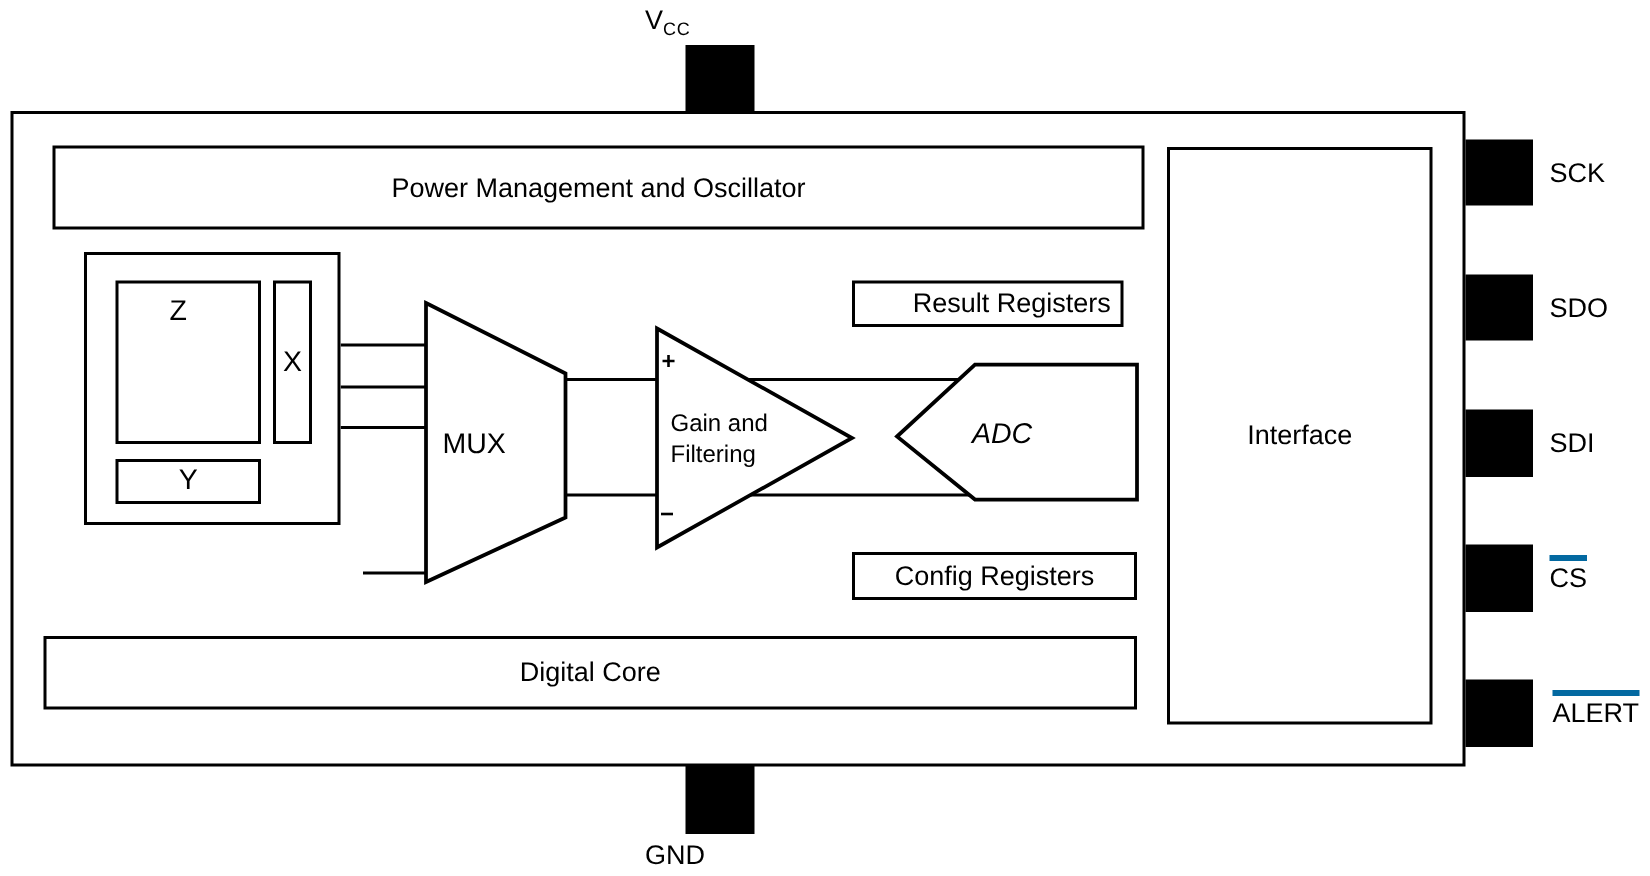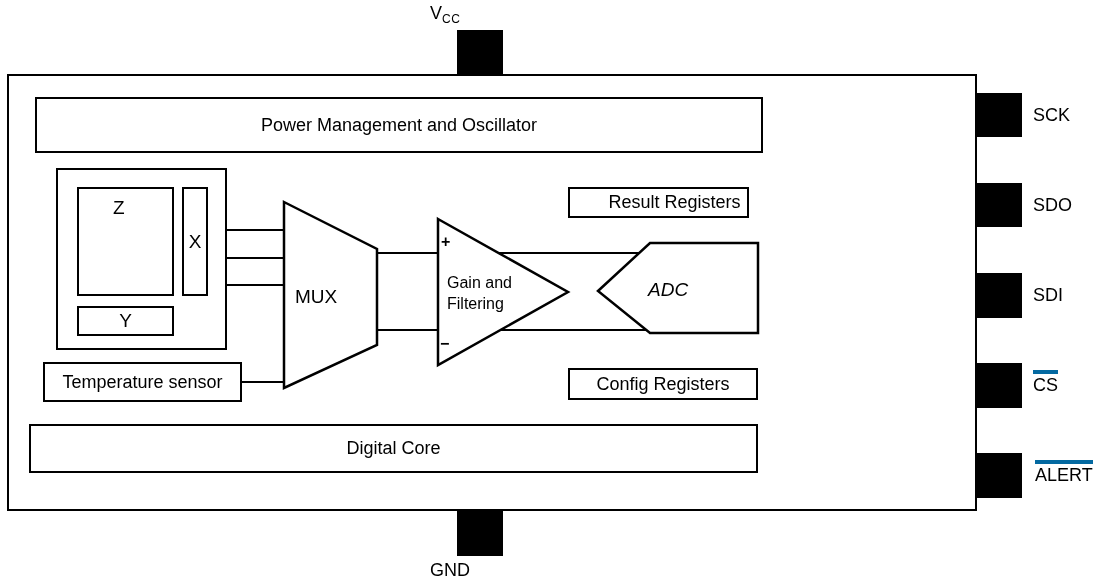--- a/index.html
+++ b/index.html
@@ -57,35 +57,35 @@
   <div class="bx" style="left:56px;top:168px;width:171px;height:182px;"></div>
   <div class="bx" style="left:77px;top:187px;width:97px;height:109px;background:transparent;"></div>
   <div class="lbl big c" style="left:113px;top:197px;width:30px;">Z</div>
   <div class="bx big" style="left:182px;top:187px;width:26px;height:109px;">
     <span>X</span>
   </div>
   <div class="bx big" style="left:77px;top:306px;width:97px;height:30px;">
     <span>Y</span>
   </div>
 
-  <div class="bx" style="left:43px;top:362px;width:199px;height:40px;">
-    <span>Temperature sensor</span>
-  </div>
 
   <div class="bx" style="left:568px;top:187px;width:181px;height:31px;padding-left:32px;">
     <span>Result Registers</span>
   </div>
   <div class="bx" style="left:568px;top:368px;width:190px;height:32px;">
     <span>Config Registers</span>
   </div>
 
   <div class="bx" style="left:29px;top:424px;width:729px;height:49px;align-items:center;">
     <span>Digital Core</span>
   </div>
 
+  <div class="bx" style="left:778px;top:98px;width:177px;height:385px;">
+    <span>Interface</span>
+  </div>
 
   <div class="lbl big c" style="left:295px;top:286px;width:70px;">MUX</div>
   <div class="lbl big c" style="left:648px;top:279px;width:70px;font-style:italic;">ADC</div>
   <div class="lbl gain" style="left:447px;top:272px;">
     <div>Gain and</div>
     <div>Filtering</div>
   </div>
   <div class="lbl sign" style="left:441px;top:235px;">+</div>
   <div class="lbl sign" style="left:440px;top:337px;">−</div>
 

